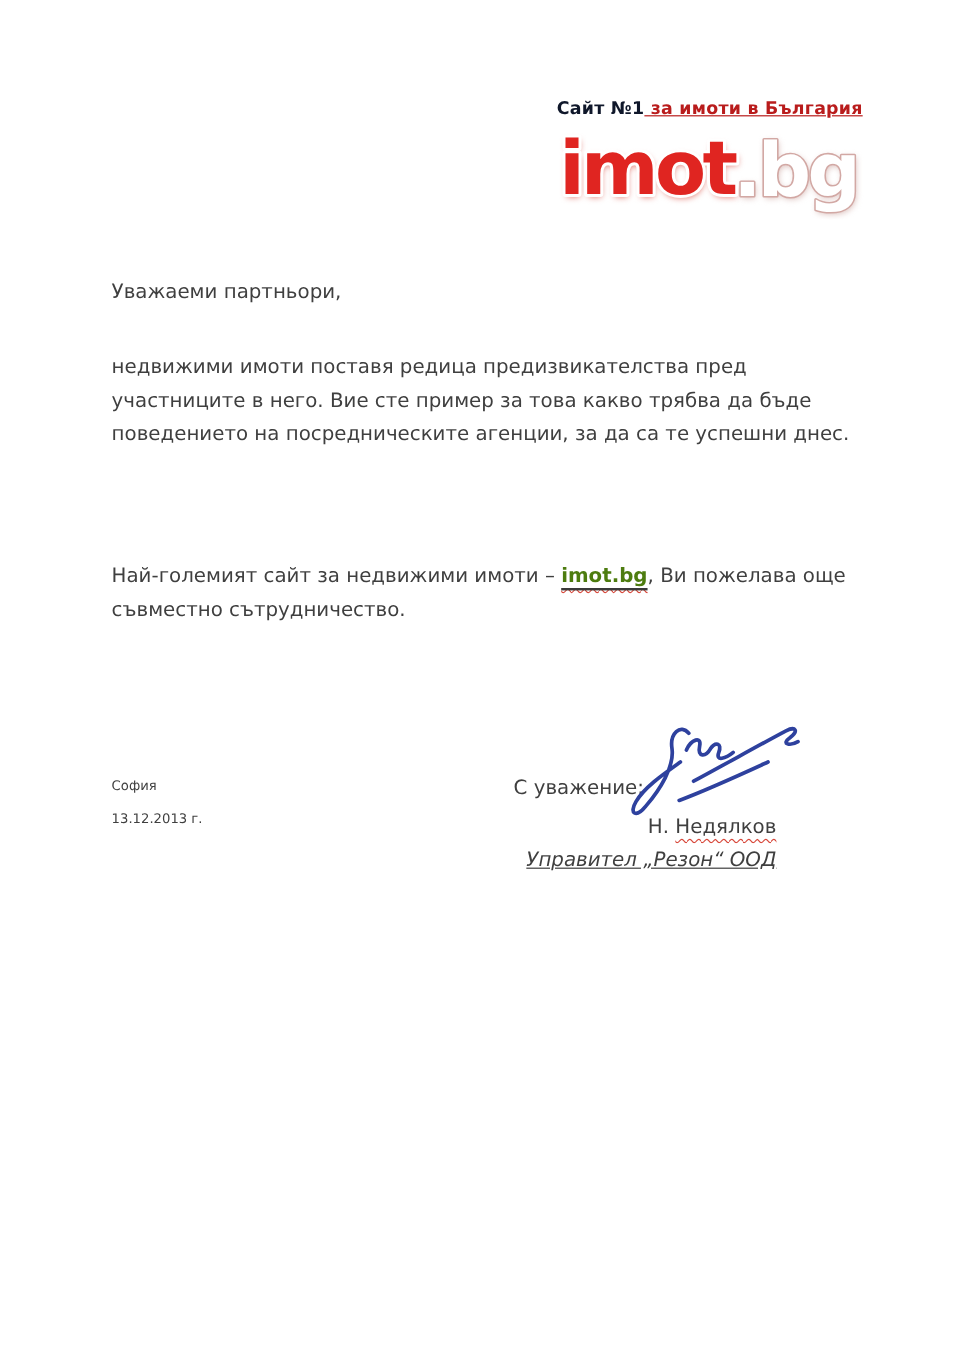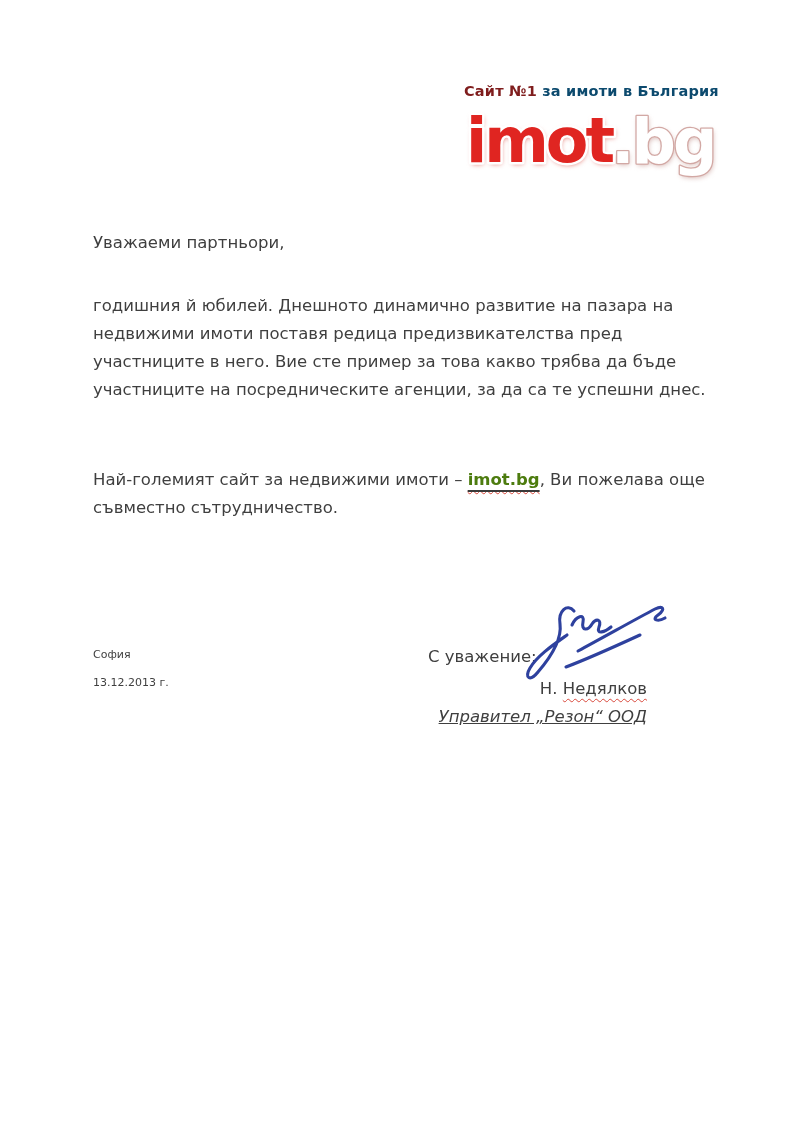--- a/index.html
+++ b/index.html
@@ -9,22 +9,22 @@
     height: 1129px;
     background: #ffffff;
     font-family: "DejaVu Sans", "Liberation Sans", sans-serif;
     color: #3f3f3f;
     overflow: hidden;
   }
 
   
   .brand { position: absolute; top: 83px; left: 464px; width: 320px; }
   .tagline { font-size: 14.5px; font-weight: bold; letter-spacing: 0.2px; white-space: nowrap; }
-  .tagline .tg-bold { color: #7f1d1d; }
-  .tagline .tg-rest { color: #0c4a6e; }
+  .tagline .tg-bold { color: #0f172a; }
+  .tagline .tg-rest { color: #b91c1c; text-decoration: underline; }
   .logo-svg { position: absolute; top: 16px; left: 0; }
   .logo-main-shadow, .logo-tld-shadow { filter: blur(2.5px); }
   .logo-main-shadow { fill: #e2766d; }
   .logo-tld-shadow { fill: #d9bcb8; }
   .logo-main {
     fill: #e02521; stroke: #ffffff; stroke-width: 5px;
     paint-order: stroke; stroke-linejoin: round;
   }
   .logo-tld {
     fill: #ffffff; stroke: #d2a8a4; stroke-width: 2.6px;
@@ -72,24 +72,23 @@
       <text class="logo-text logo-main-shadow" x="3" y="65">imot</text>
       <text class="logo-text logo-tld-shadow" x="148" y="66">.bg</text>
       <text class="logo-text logo-main" x="2" y="63">imot</text>
       <text class="logo-text logo-tld" x="147" y="64">.bg</text>
     </svg>
   </div>
 
   <div class="bodytext greeting">Уважаеми партньори,</div>
 
   <div class="bodytext para-1">
-    <div>годишния й юбилей. Днешното динамично развитие на пазара на</div>
     <div>недвижими имоти поставя редица предизвикателства пред</div>
     <div>участниците в него. Вие сте пример за това какво трябва да бъде</div>
-    <div>участниците на посредническите агенции, за да са те успешни днес.</div>
+    <div>поведението на посредническите агенции, за да са те успешни днес.</div>
   </div>
 
   <div class="bodytext para-2">
     <div><span>Най-големият сайт за недвижими имоти – </span><span class="link-word"><span class="inner-underline">imot.bg</span></span><span>, Ви пожелава още</span></div>
     <div>съвместно сътрудничество.</div>
   </div>
 
   <div class="city-date">
     <div>София</div>
     <div>13.12.2013 г.</div>

